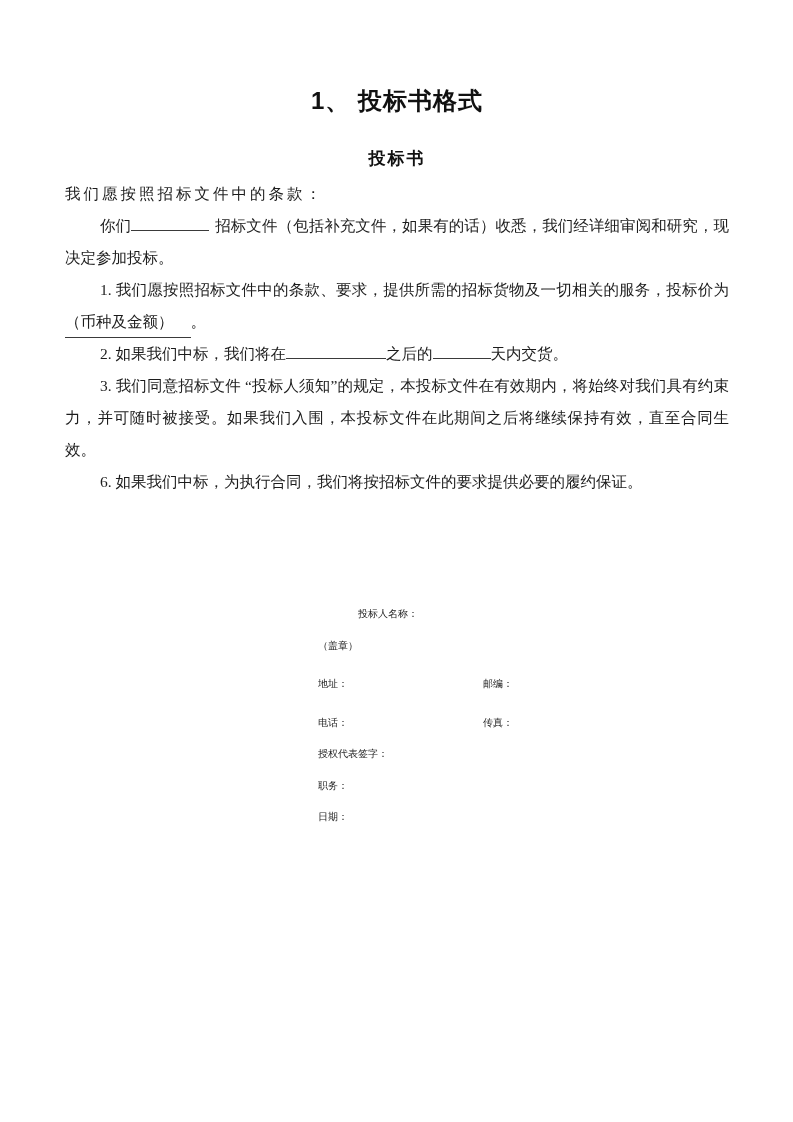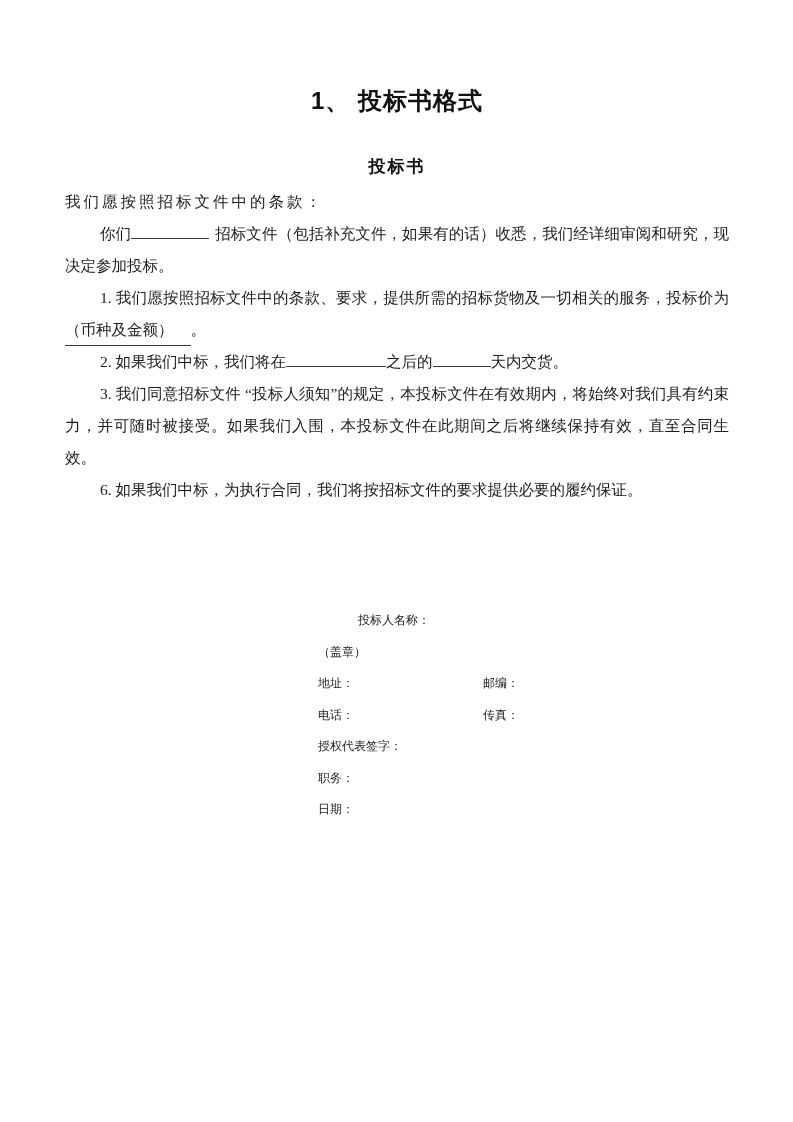--- a/index.html
+++ b/index.html
@@ -23,21 +23,21 @@
   .doc-title {
     font-family: "Liberation Sans", "DejaVu Sans", sans-serif;
     font-size: 24px;
     font-weight: bold;
     line-height: 30px;
     text-align: center;
     letter-spacing: 1px;
     color: #111;
   }
   .doc-subtitle {
-    margin-top: 40px;
+    margin-top: 32px;
     font-size: 17px;
     font-weight: bold;
     line-height: 22px;
     text-align: center;
     letter-spacing: 2px;
     color: #111;
   }
   .body-text {
     font-size: 15.5px;
     line-height: 32px;
@@ -58,27 +58,26 @@
   .blank-delivery-after { width: 100px; }
   .blank-delivery-days { width: 58px; }
   .underlined-text {
     border-bottom: 1px solid #3a3a3a;
     padding-right: 17px;
     padding-bottom: 7px;
   }
   .signature-block {
     margin-top: 100px;
     margin-left: 253px;
-    font-size: 12px;
+    font-size: 10px;
     line-height: 31.5px;
-    font-family: Liberation Mono, monospace;
   }
   .sig-line { white-space: nowrap; }
   .sig-indent { padding-left: 40px; }
-  .sig-cell { display: inline-block; width: 165px; }
+  .sig-cell { display: inline-block; width: 165px; margin-top: 7px; }
   .page-footer {
     position: absolute;
     left: 0;
     right: 0;
     top: 1080px;
     text-align: center;
     font-size: 13px;
     color: #222;
     font-family: "Liberation Serif", "DejaVu Serif", serif;
   }

